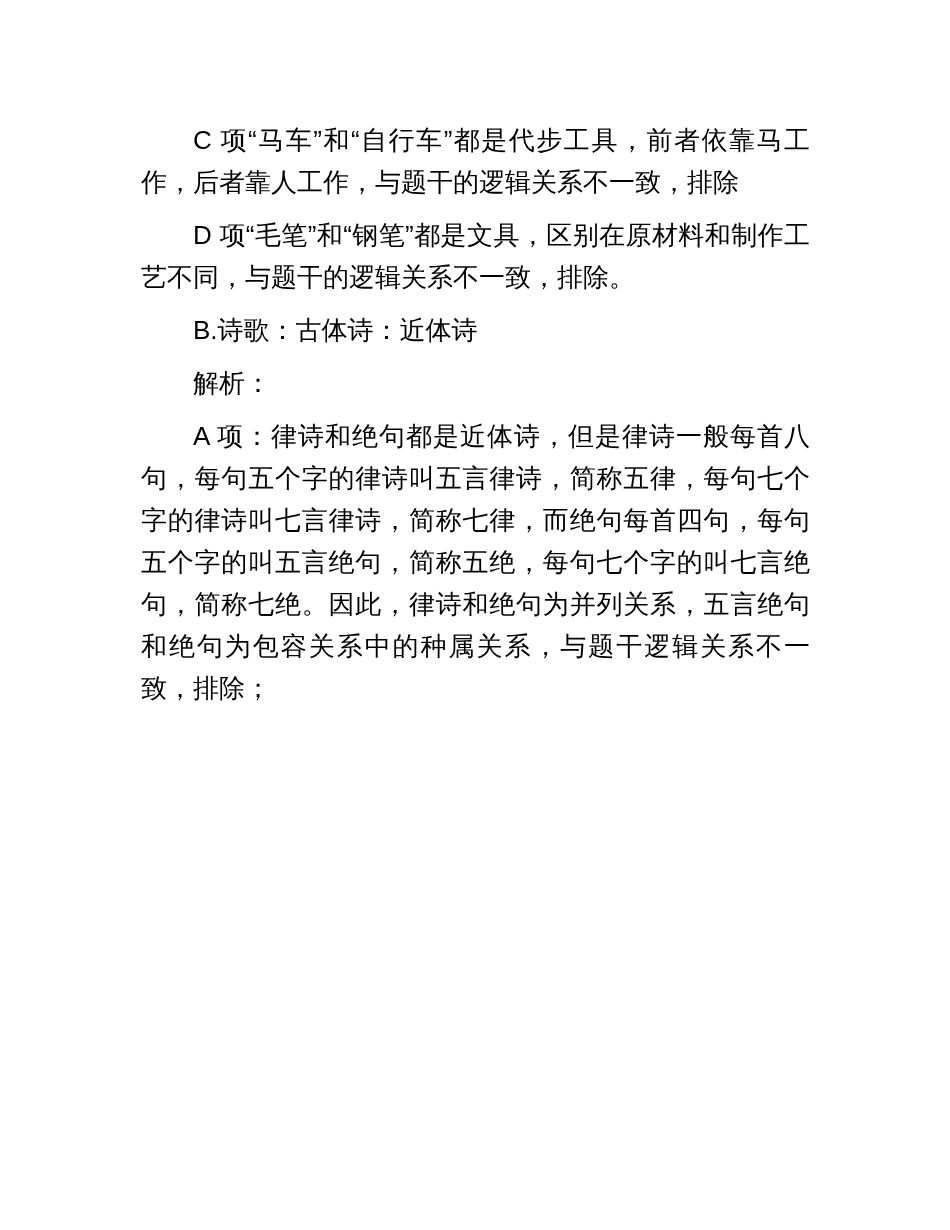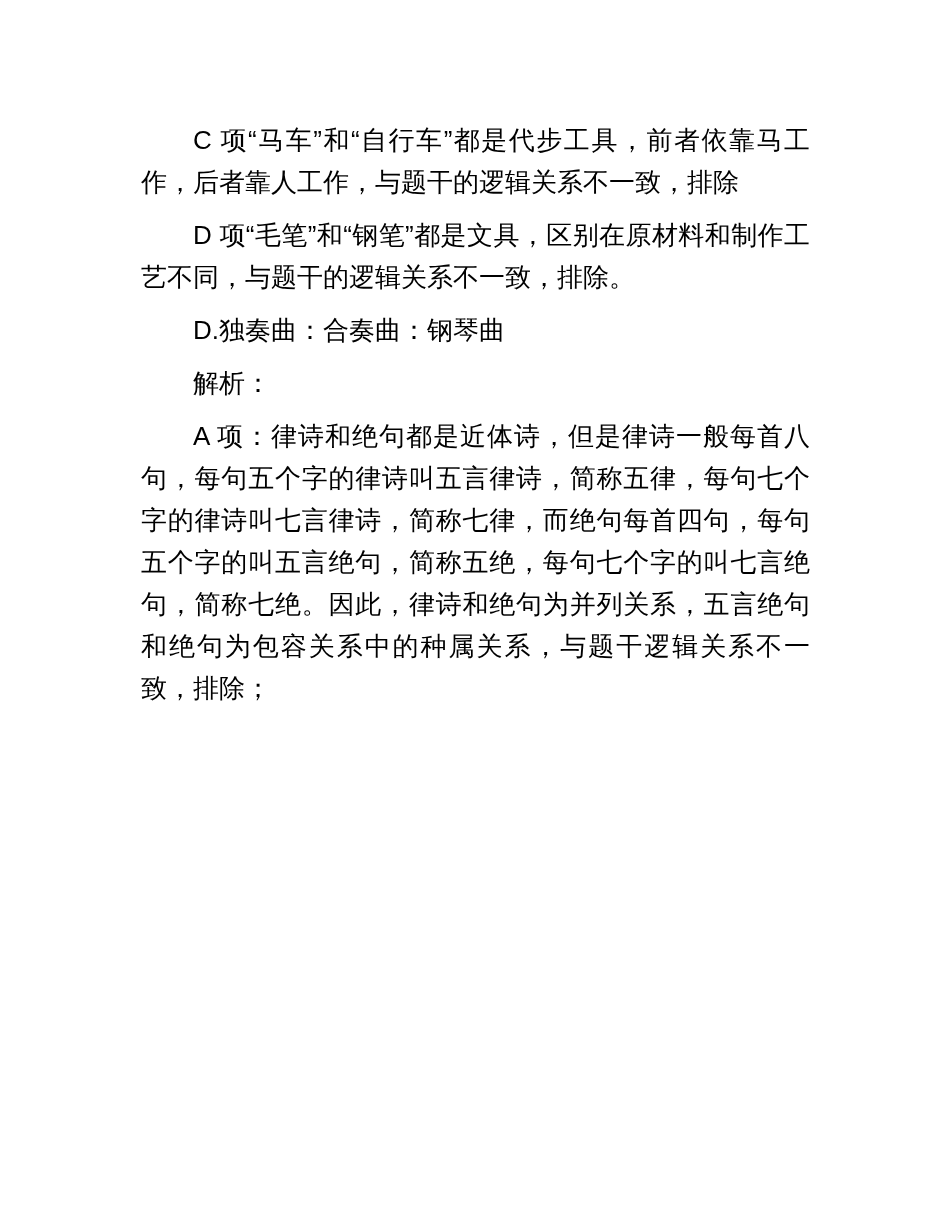--- a/index.html
+++ b/index.html
@@ -29,17 +29,17 @@
     overflow-wrap: break-word;
   }
 </style>
 </head>
 <body>
 
 <div class="page">
   <div class="doc">
     <p>C 项“马车”和“自行车”都是代步工具，前者依靠马工作，后者靠人工作，与题干的逻辑关系不一致，排除</p>
     <p>D 项“毛笔”和“钢笔”都是文具，区别在原材料和制作工艺不同，与题干的逻辑关系不一致，排除。</p>
-    <p>D.独奏曲：合奏曲：钢琴曲</p>
+    <p>B.诗歌：古体诗：近体诗</p>
     <p>解析：</p>
     <p>A 项：律诗和绝句都是近体诗，但是律诗一般每首八句，每句五个字的律诗叫五言律诗，简称五律，每句七个字的律诗叫七言律诗，简称七律，而绝句每首四句，每句五个字的叫五言绝句，简称五绝，每句七个字的叫七言绝句，简称七绝。因此，律诗和绝句为并列关系，五言绝句和绝句为包容关系中的种属关系，与题干逻辑关系不一致，排除；</p>
   </div>
 </div>
 
 </body></html>

